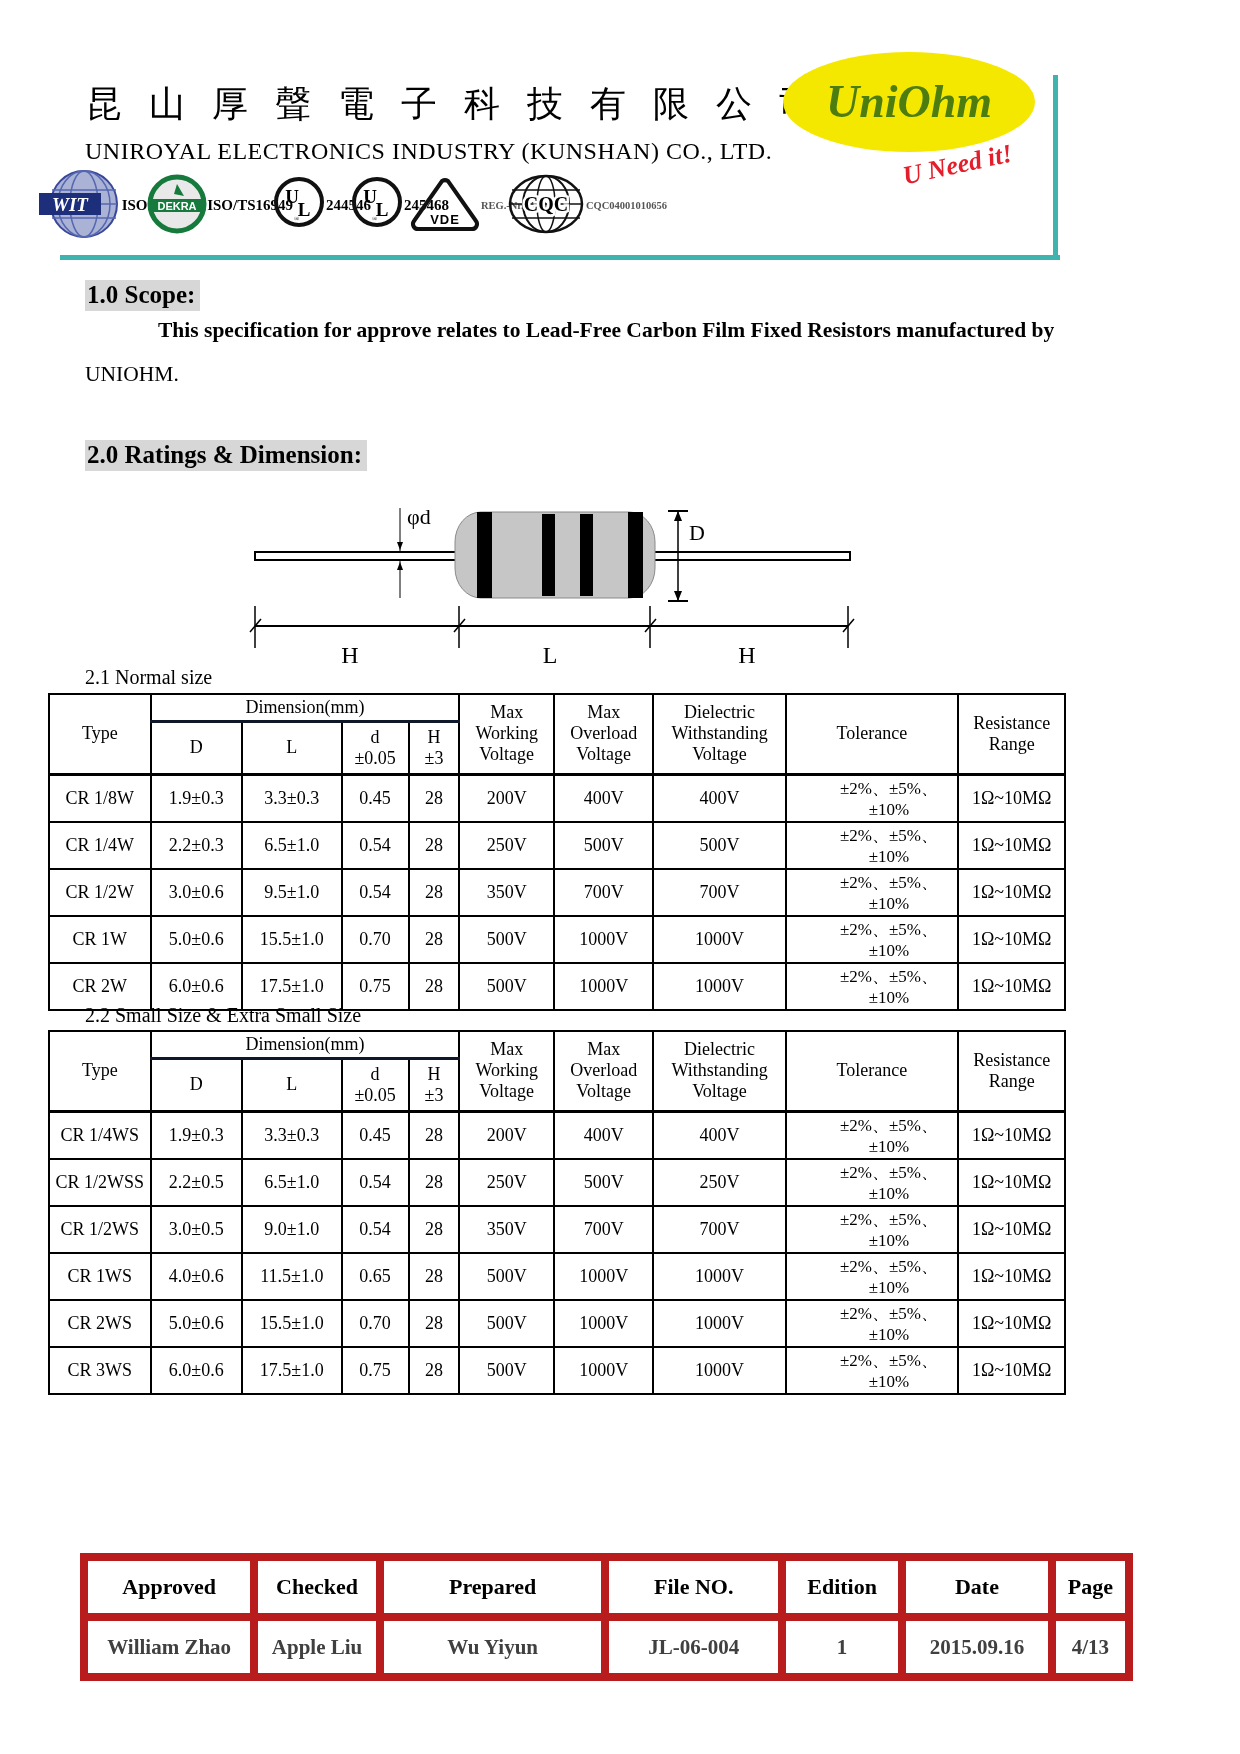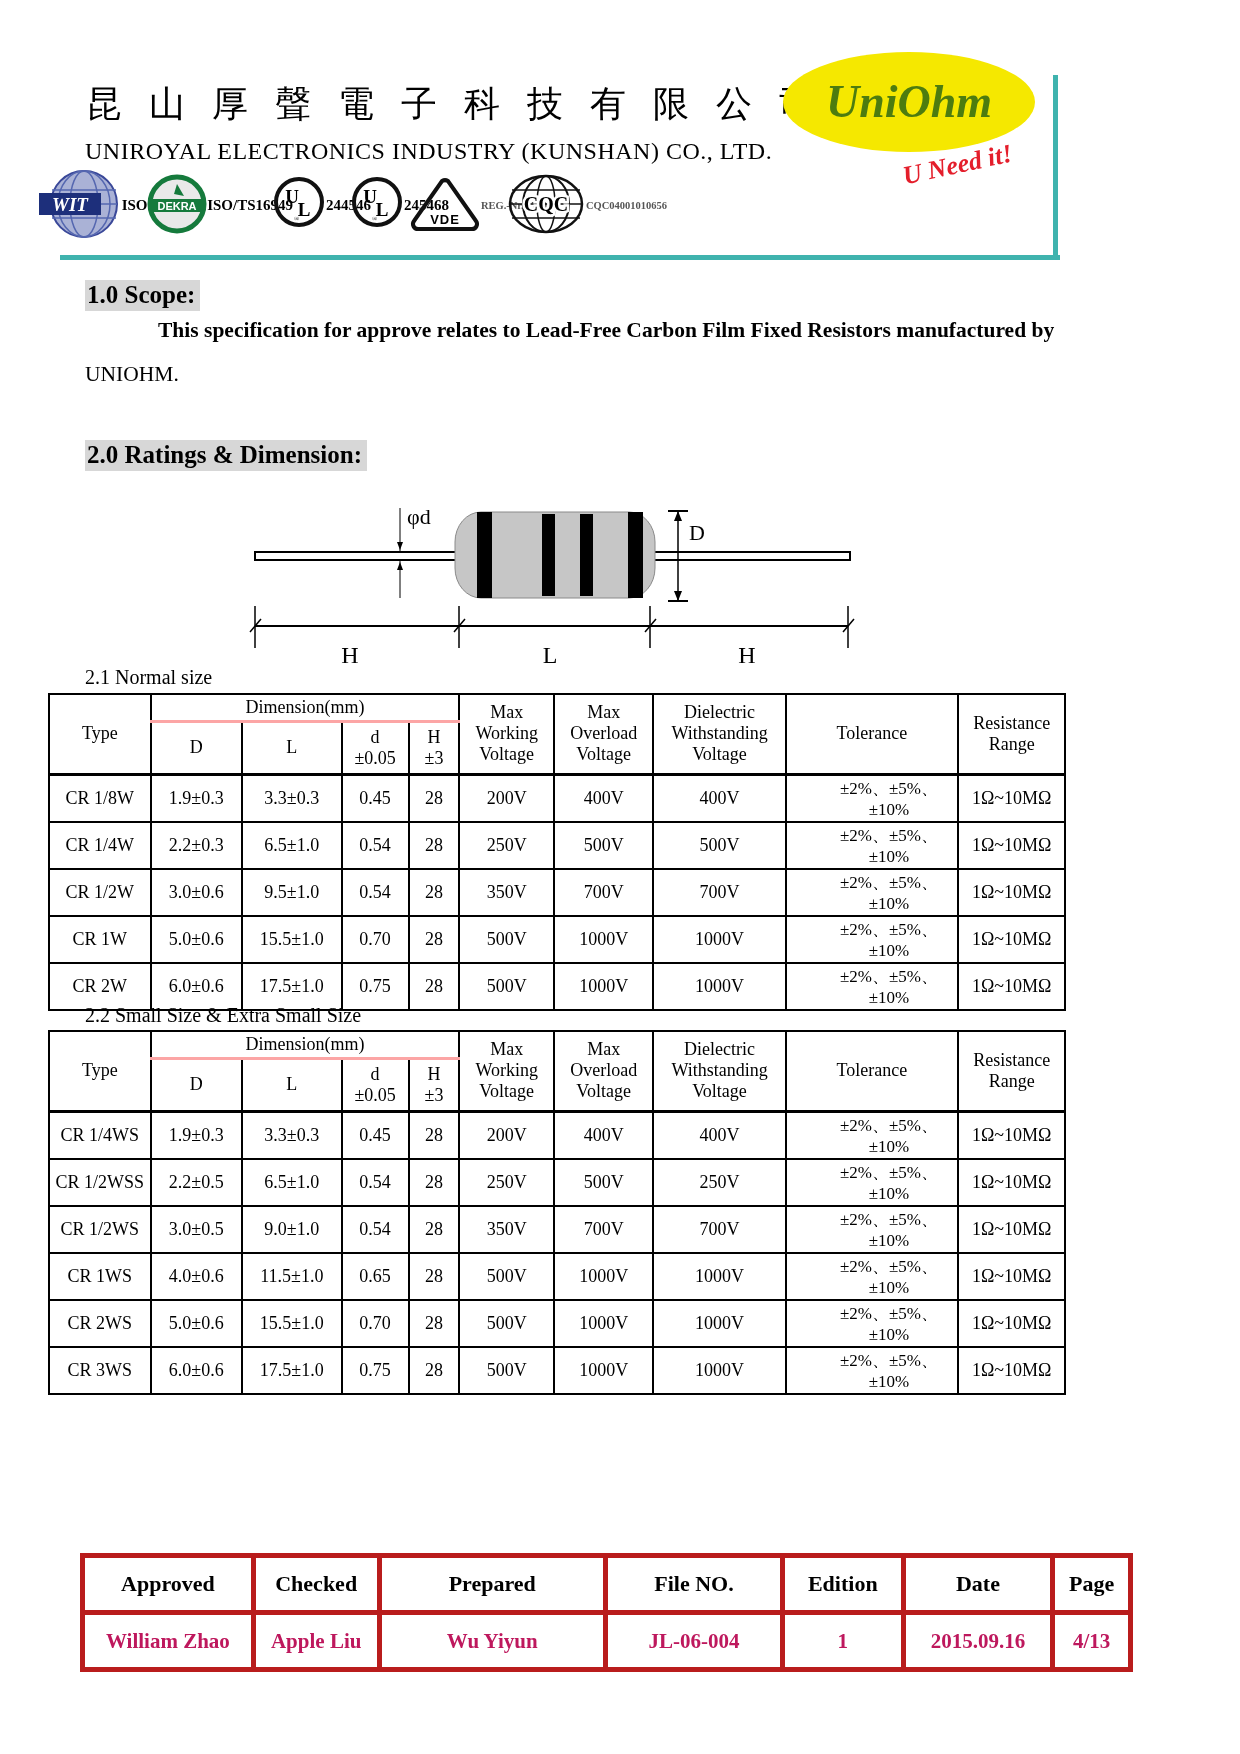--- a/index.html
+++ b/index.html
@@ -51,31 +51,31 @@
     position:absolute;left:48px;width:1018px;border-collapse:collapse;table-layout:fixed;
     font-size:18px;text-align:center;
   }
   .spec-table th,.spec-table td{
     border:2px solid #000;font-weight:normal;padding:1px 2px;white-space:pre-line;
     overflow:hidden;
   }
   .spec-table thead th{border-bottom:3px solid #000;}
   .spec-table thead .r1{height:27px;}
   .spec-table thead .r2 th{height:48px;}
-  .spec-table thead th.dimgroup{border-bottom:3px solid #fca5a5;}
+  .spec-table thead th.dimgroup{border-bottom:3px solid #0f172a;}
   .spec-table tbody td{height:37px;}
   .spec-table tbody td:nth-child(9){font-size:17px;padding-left:36px;}
   .t1{top:693px;}
   .t2{top:1030px;}
   
   .footer-table{
     position:absolute;left:80px;top:1553px;width:1053px;border-collapse:collapse;table-layout:fixed;
     text-align:center;
   }
-  .footer-table th,.footer-table td{border:5px solid #b91c1c;height:44px;padding:4px 2px;}
+  .footer-table th,.footer-table td{border:8px solid #b91c1c;height:44px;padding:4px 2px;}
   .footer-table th{font-size:22px;font-weight:bold;}
   .footer-table td{font-size:21px;font-weight:bold;}
 </style>
 </head>
 <body>
 
 <div class="page">
 
   <div class="company-cn">昆山厚聲電子科技有限公司</div>
 
@@ -448,21 +448,21 @@
     <tbody>
         <tr>
       <th>Approved</th>
       <th>Checked</th>
       <th>Prepared</th>
       <th>File NO.</th>
       <th>Edition</th>
       <th>Date</th>
       <th>Page</th>
     </tr>
-    <tr style="color:#be185d;">
+    <tr style="color:#404040;">
       <td>William Zhao</td>
       <td>Apple Liu</td>
       <td>Wu Yiyun</td>
       <td>JL-06-004</td>
       <td>1</td>
       <td>2015.09.16</td>
       <td>4/13</td>
     </tr>
   </tbody>
     </table>

